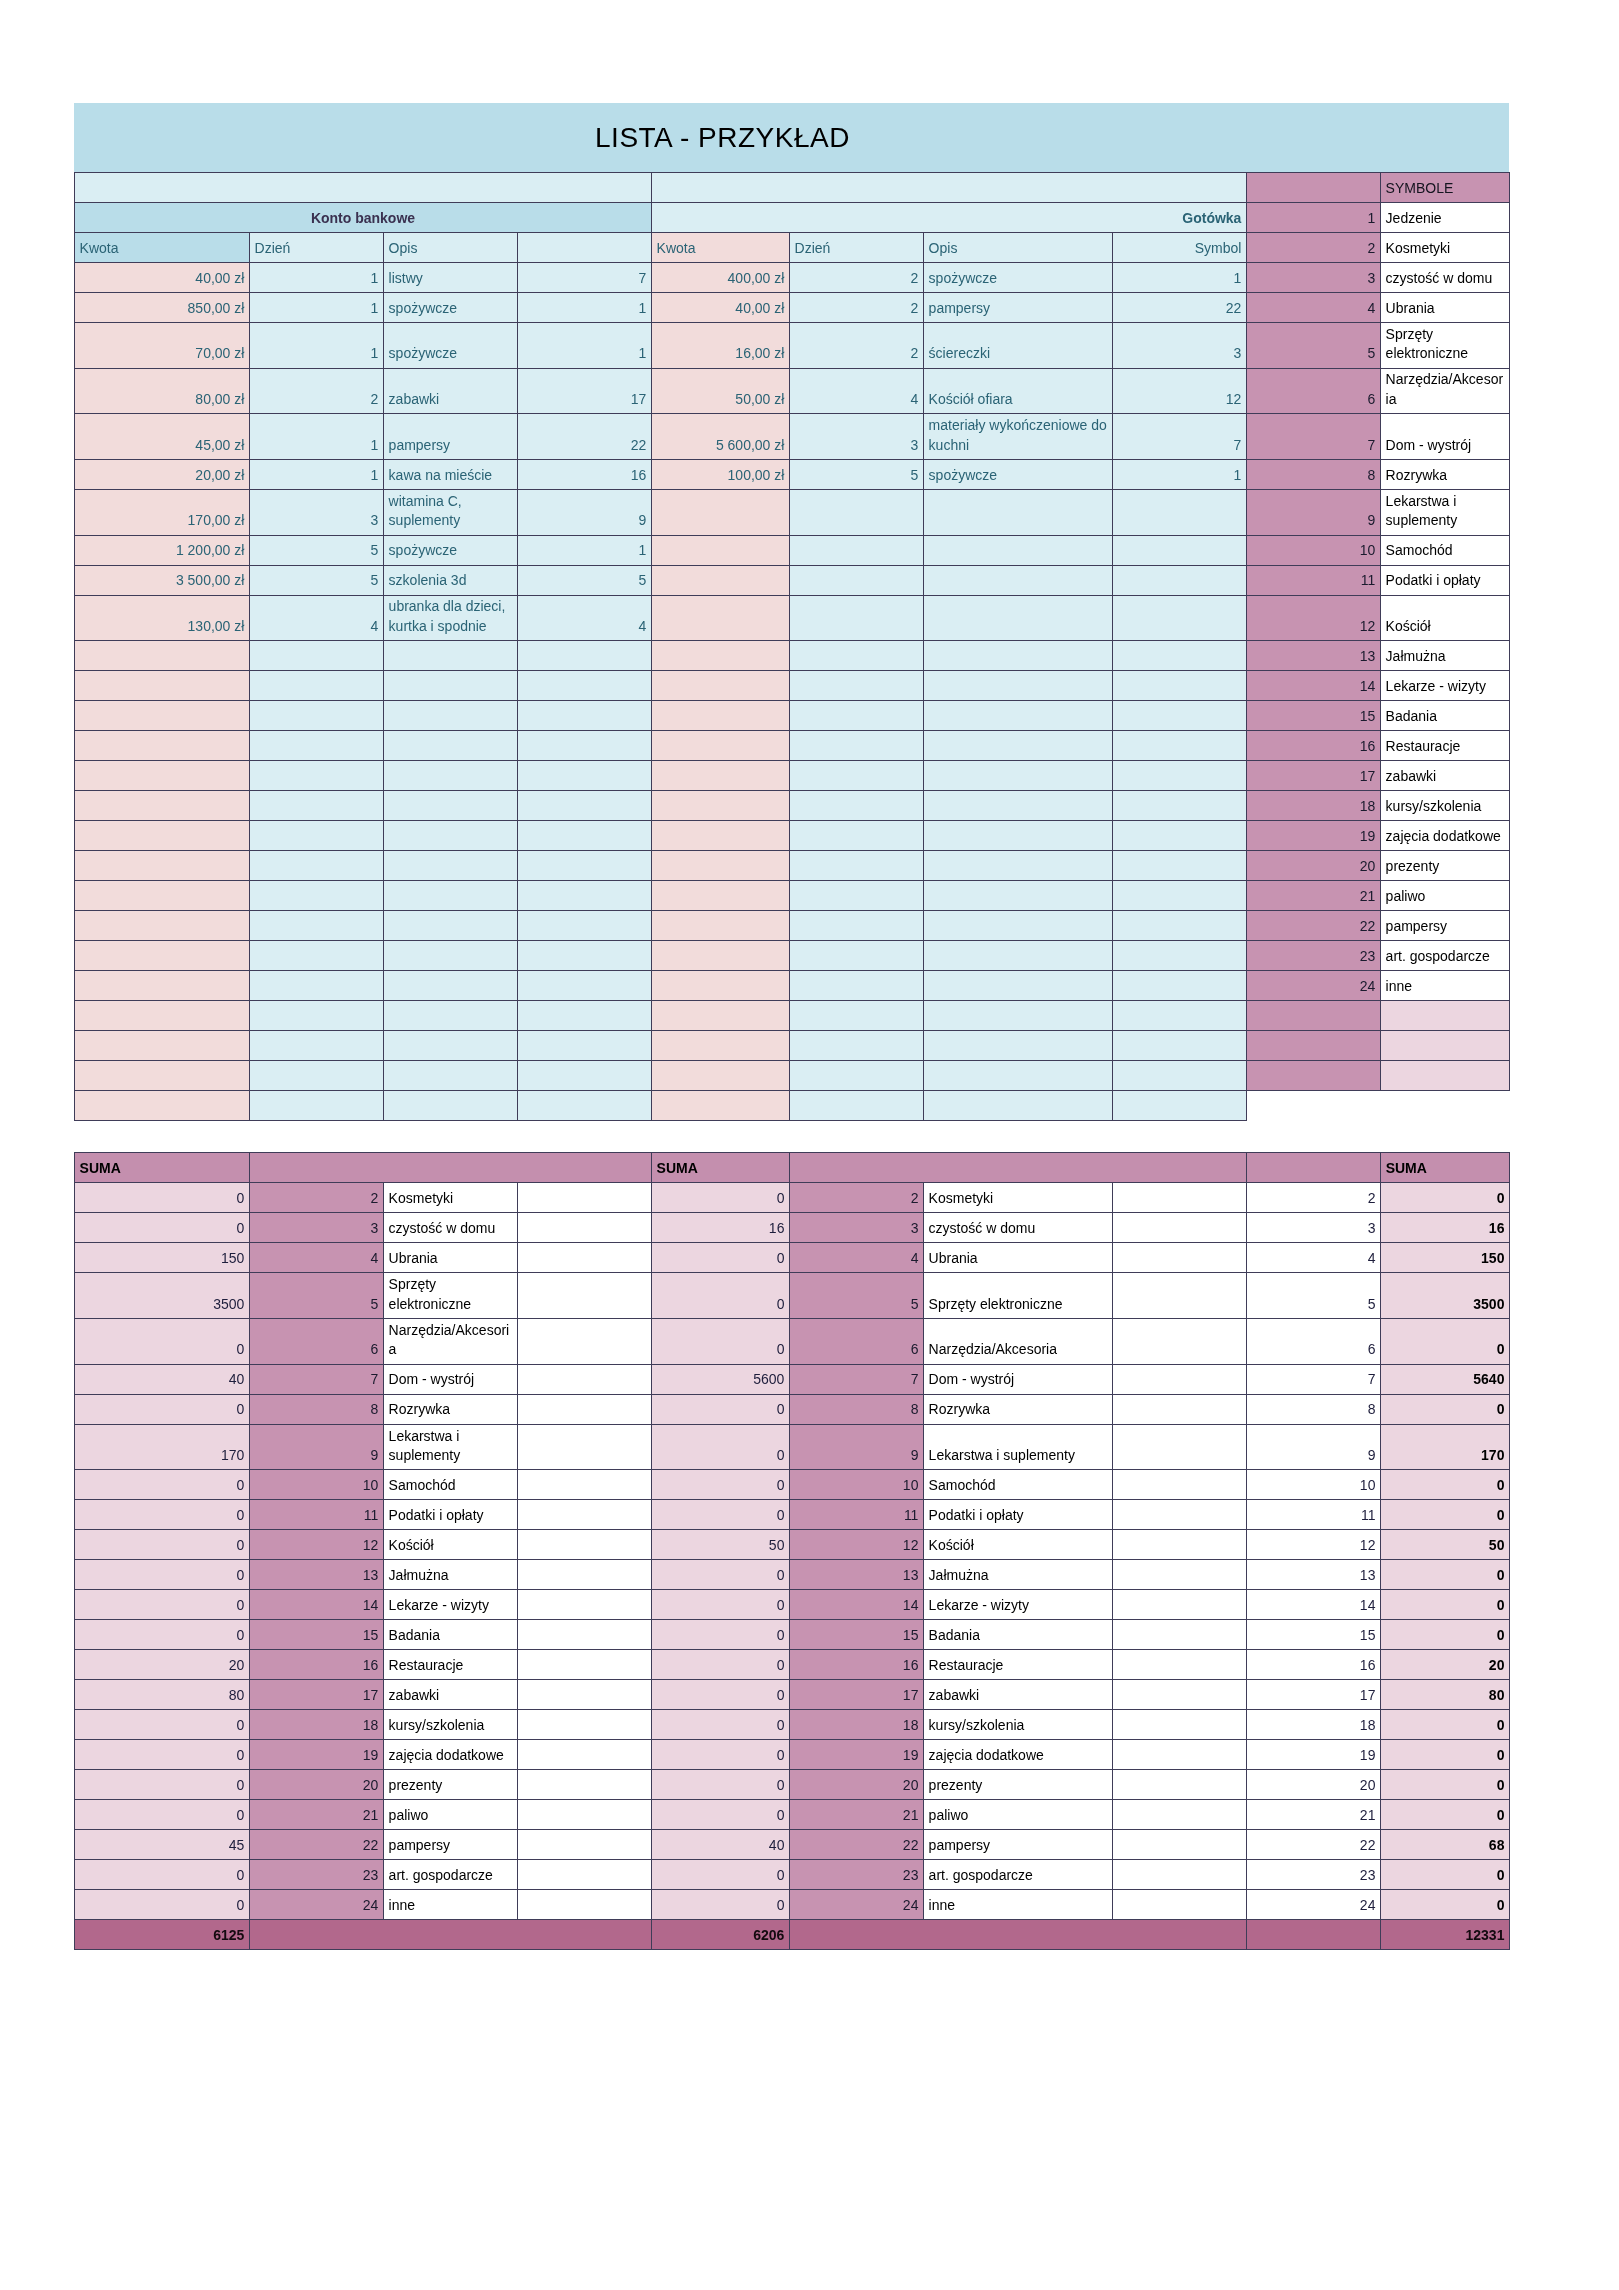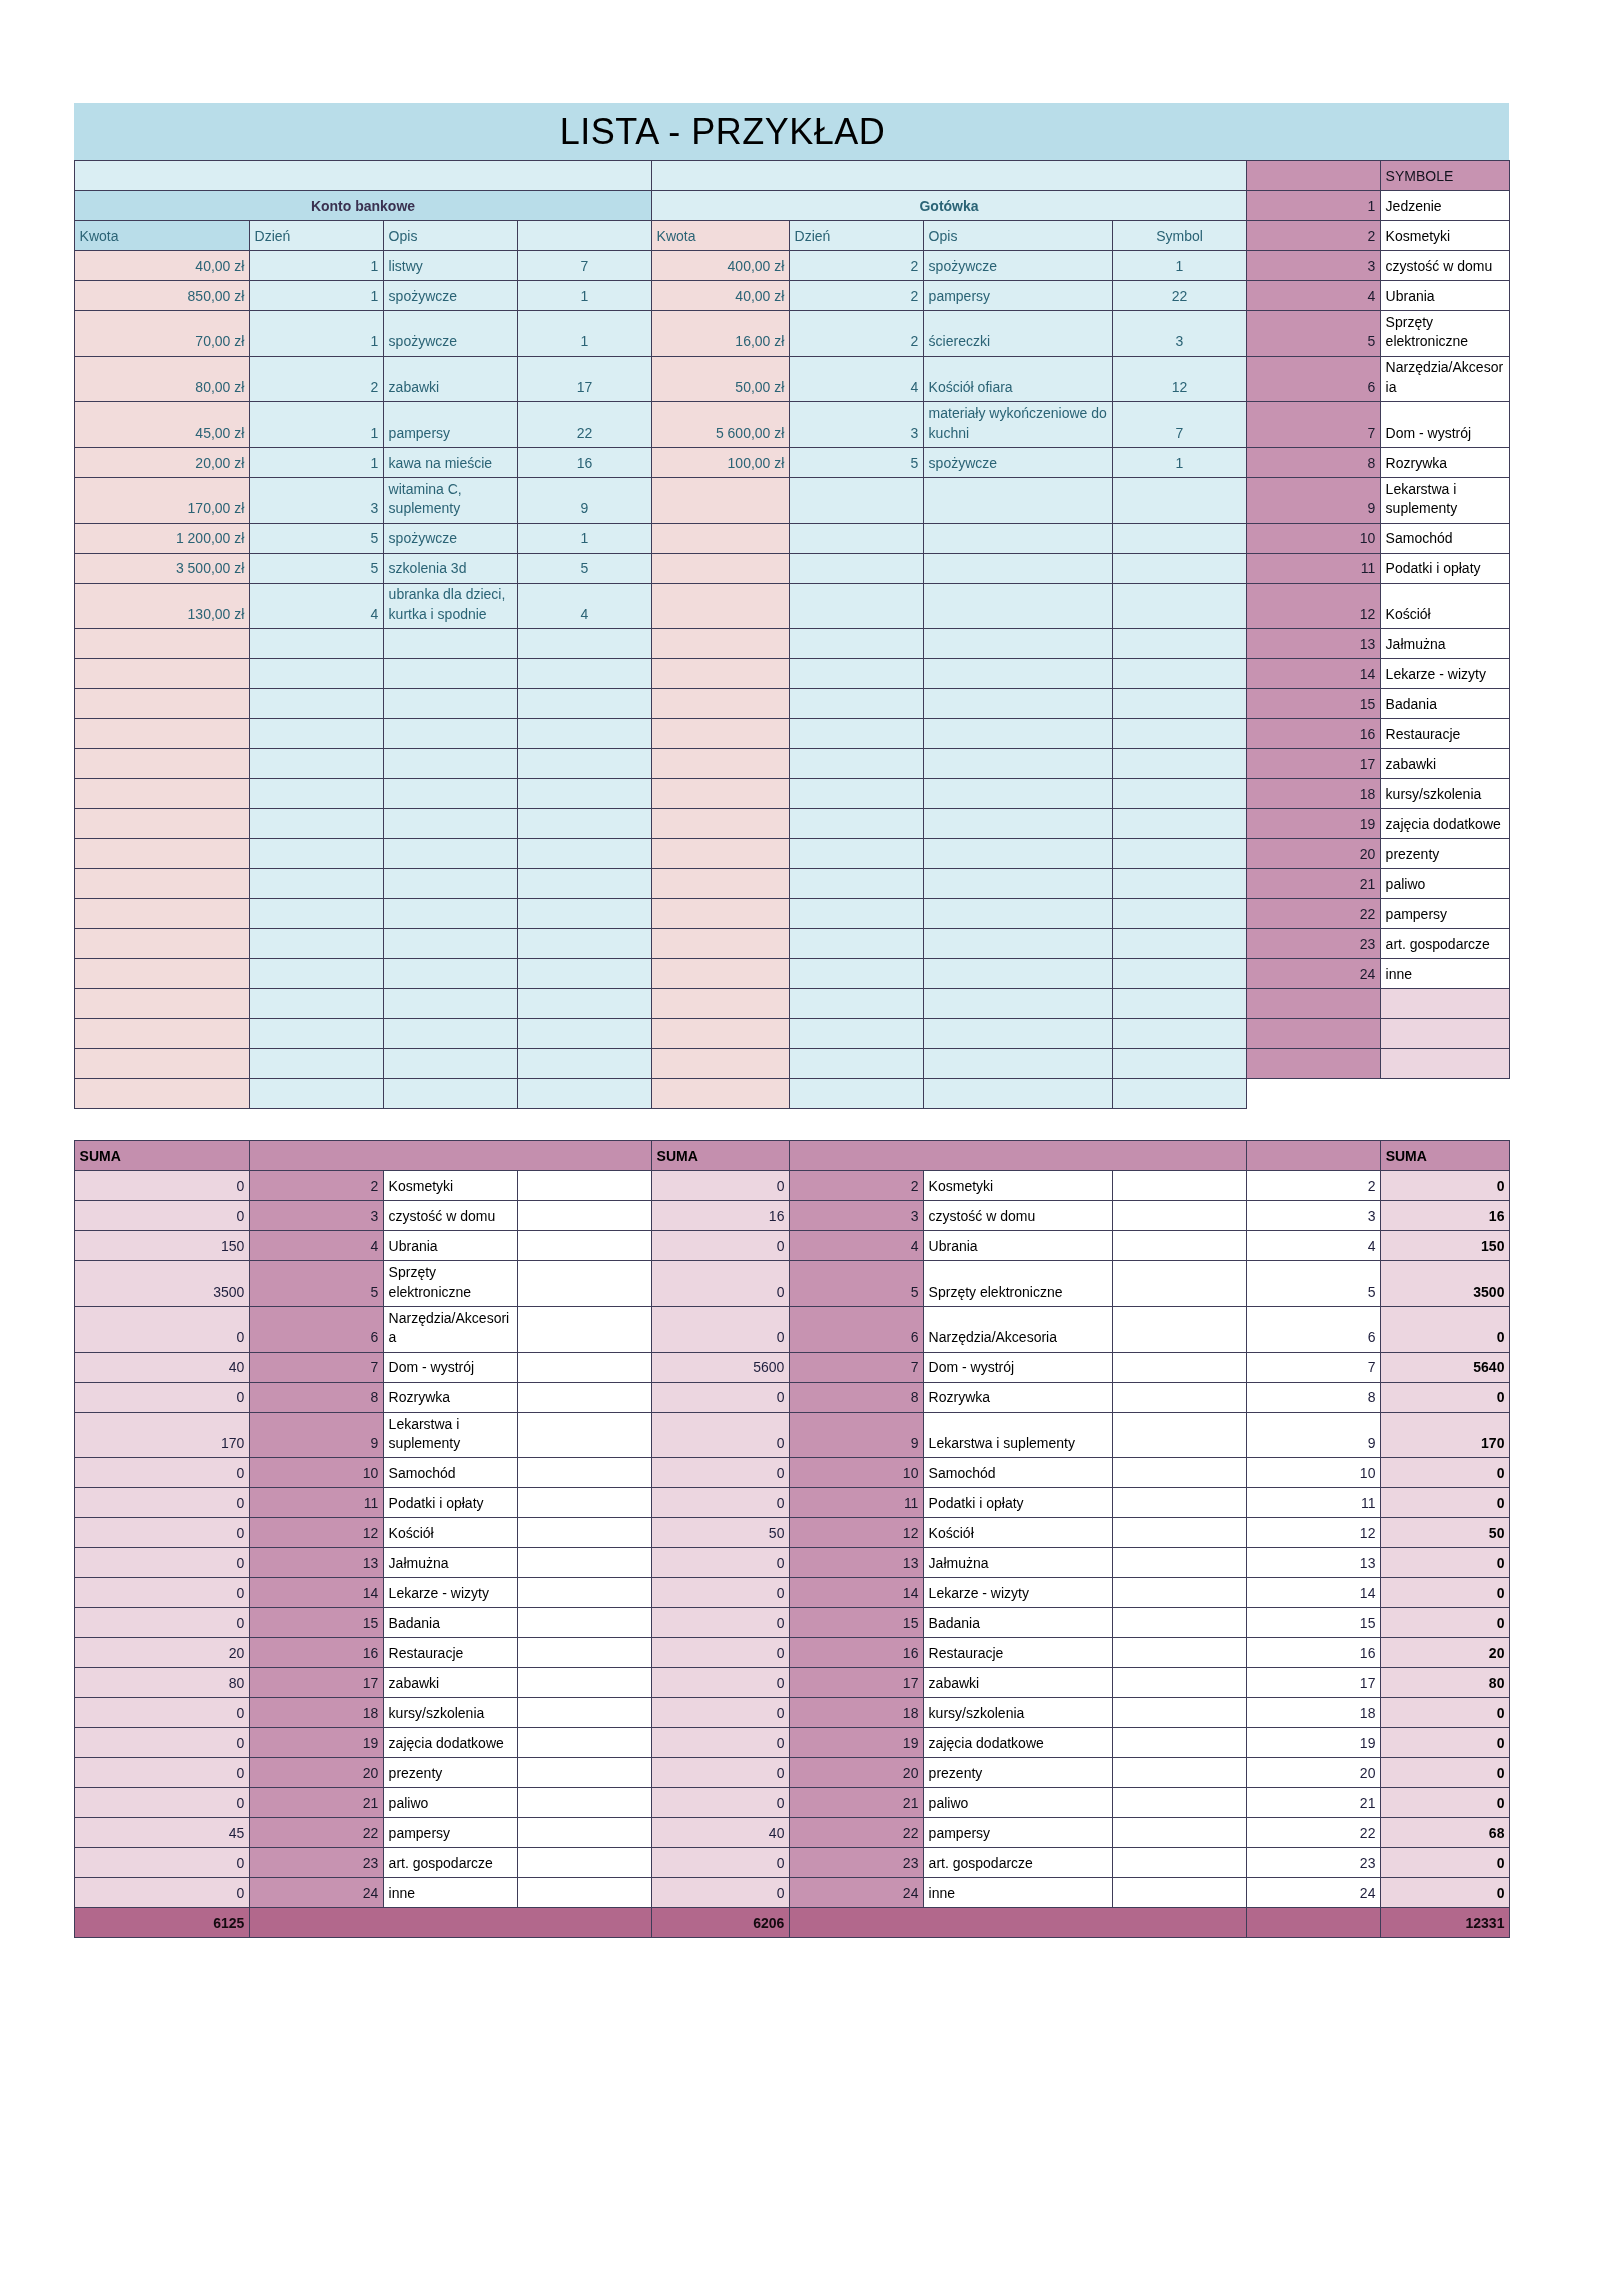--- a/index.html
+++ b/index.html
@@ -10,23 +10,23 @@
   }
   *{box-sizing:border-box;}
   html,body{margin:0;padding:0;}
   body{
     width:1620px;height:2291px;background:#ffffff;overflow:hidden;
     font-family:"Liberation Sans","DejaVu Sans",sans-serif;
     font-size:14px;color:#000;
   }
   .sheet{position:absolute;left:74px;top:103px;width:1435px;}
   .title-bar{
-    width:1435px;height:57px;background:var(--teal);
+    width:1435px;height:69px;background:var(--teal);
     display:flex;align-items:center;justify-content:center;
-    padding-right:138px;font-size:36px;letter-spacing:0.5px;color:#000;
+    padding-right:138px;font-size:28px;letter-spacing:0.5px;color:#000;
   }
   table.grid{border-collapse:collapse;table-layout:fixed;width:1435px;}
   table.grid td{
     border:0.9px solid var(--bline);
     height:30px;vertical-align:bottom;
     padding:1.8px 4.6px 3.7px 4.6px;line-height:1.4;
     overflow:hidden;overflow-wrap:break-word;
   }
   table.grid{border:1.8px solid var(--bdark);}
   
@@ -40,21 +40,21 @@
   .pink-grp{background:var(--pink);text-align:center;font-weight:bold;color:var(--purpletext);}
   .h-teal{background:var(--teal);color:var(--tealtext);}
   .h-blue{background:var(--blue);color:var(--tealtext);}
   .h-pink{background:var(--pink);color:var(--tealtext);}
   .symh{background:var(--mauve);color:#14141f;border:1.8px solid var(--bdark);}
 
   
   td.v{background:var(--pink);text-align:right;color:var(--tealtext);}
   td.n{background:var(--blue);text-align:right;color:var(--tealtext);}
   td.o{background:var(--blue);text-align:left;color:var(--tealtext);}
-  td.s{background:var(--blue);text-align:center;color:var(--tealtext);border-right:1.8px solid var(--bdark);}
+  td.s{background:var(--blue);text-align:right;color:var(--tealtext);border-right:1.8px solid var(--bdark);}
   td.si{background:var(--mauve);text-align:right;color:#1b1b2e;border:1.8px solid var(--bdark);}
   td.sn{background:#fff;text-align:left;color:#000;border:1.8px solid var(--bdark);}
   
   .top tbody tr:nth-child(n+23):nth-child(-n+25) td.sn{background:var(--pinklight);}
   .top tbody tr:nth-child(26) td.si,
   .top tbody tr:nth-child(26) td.sn{background:#fff;border:1.8px solid transparent;}
 
   .gap{height:31px;}
 
   

